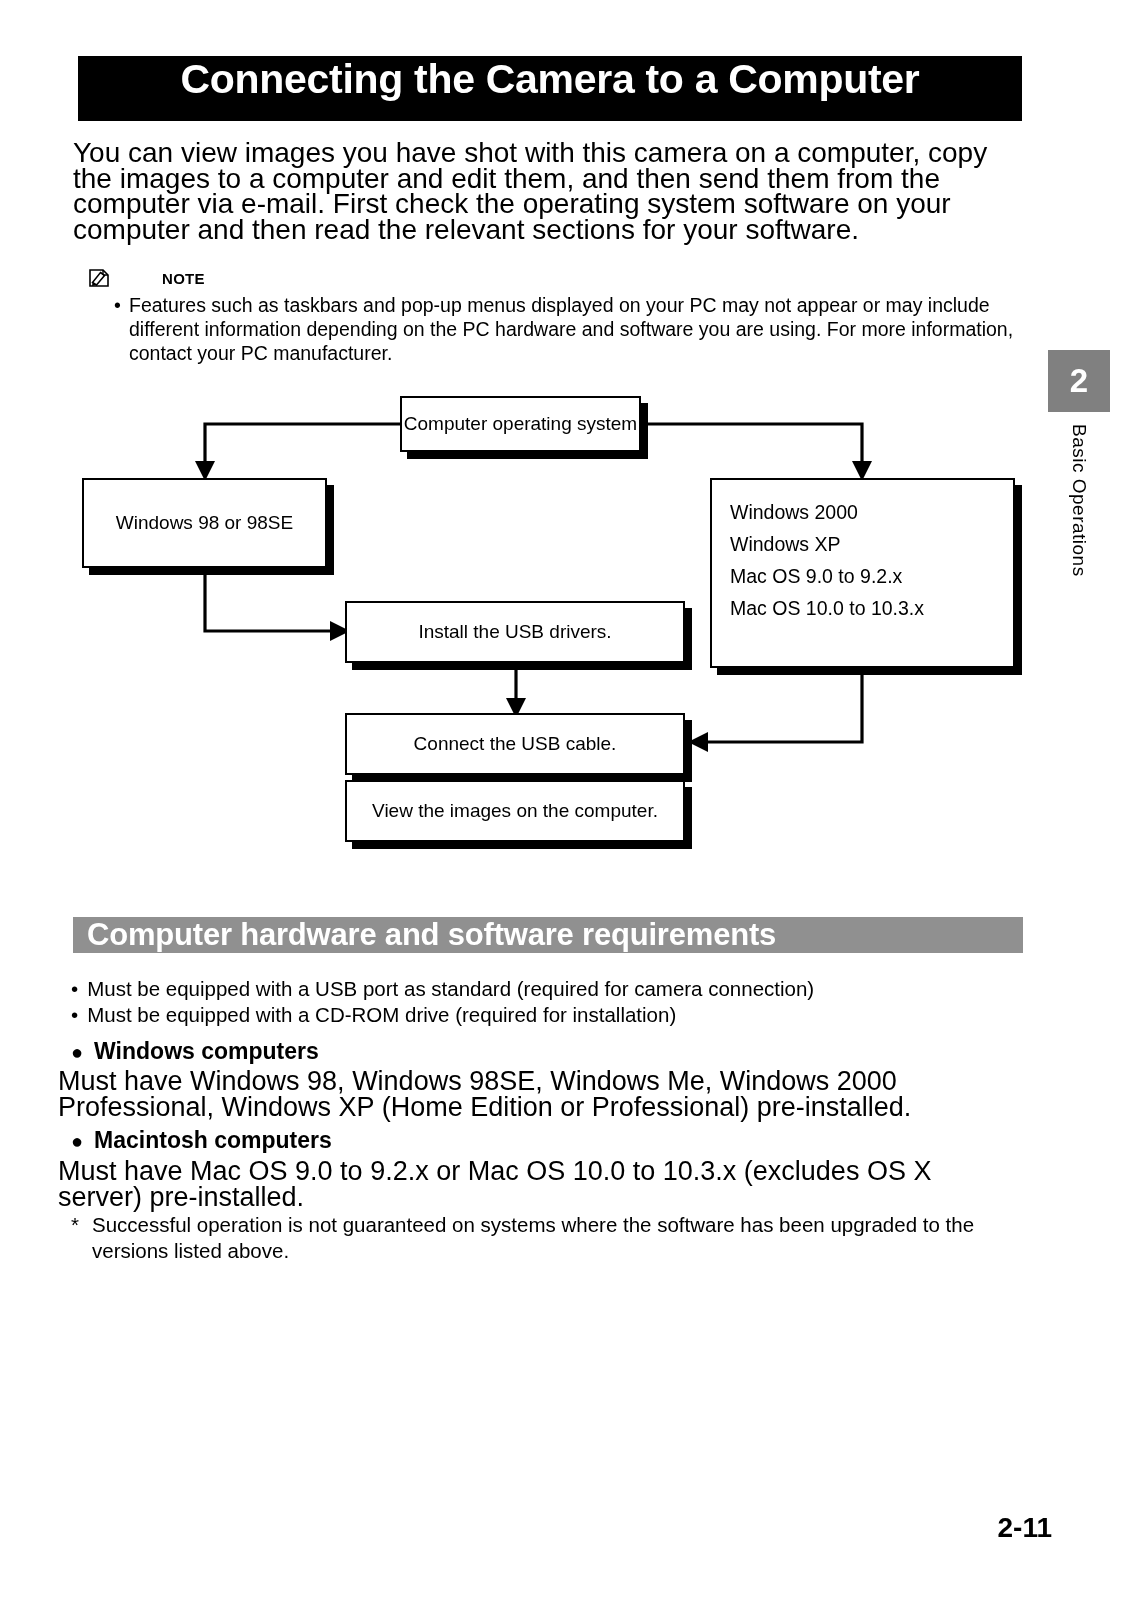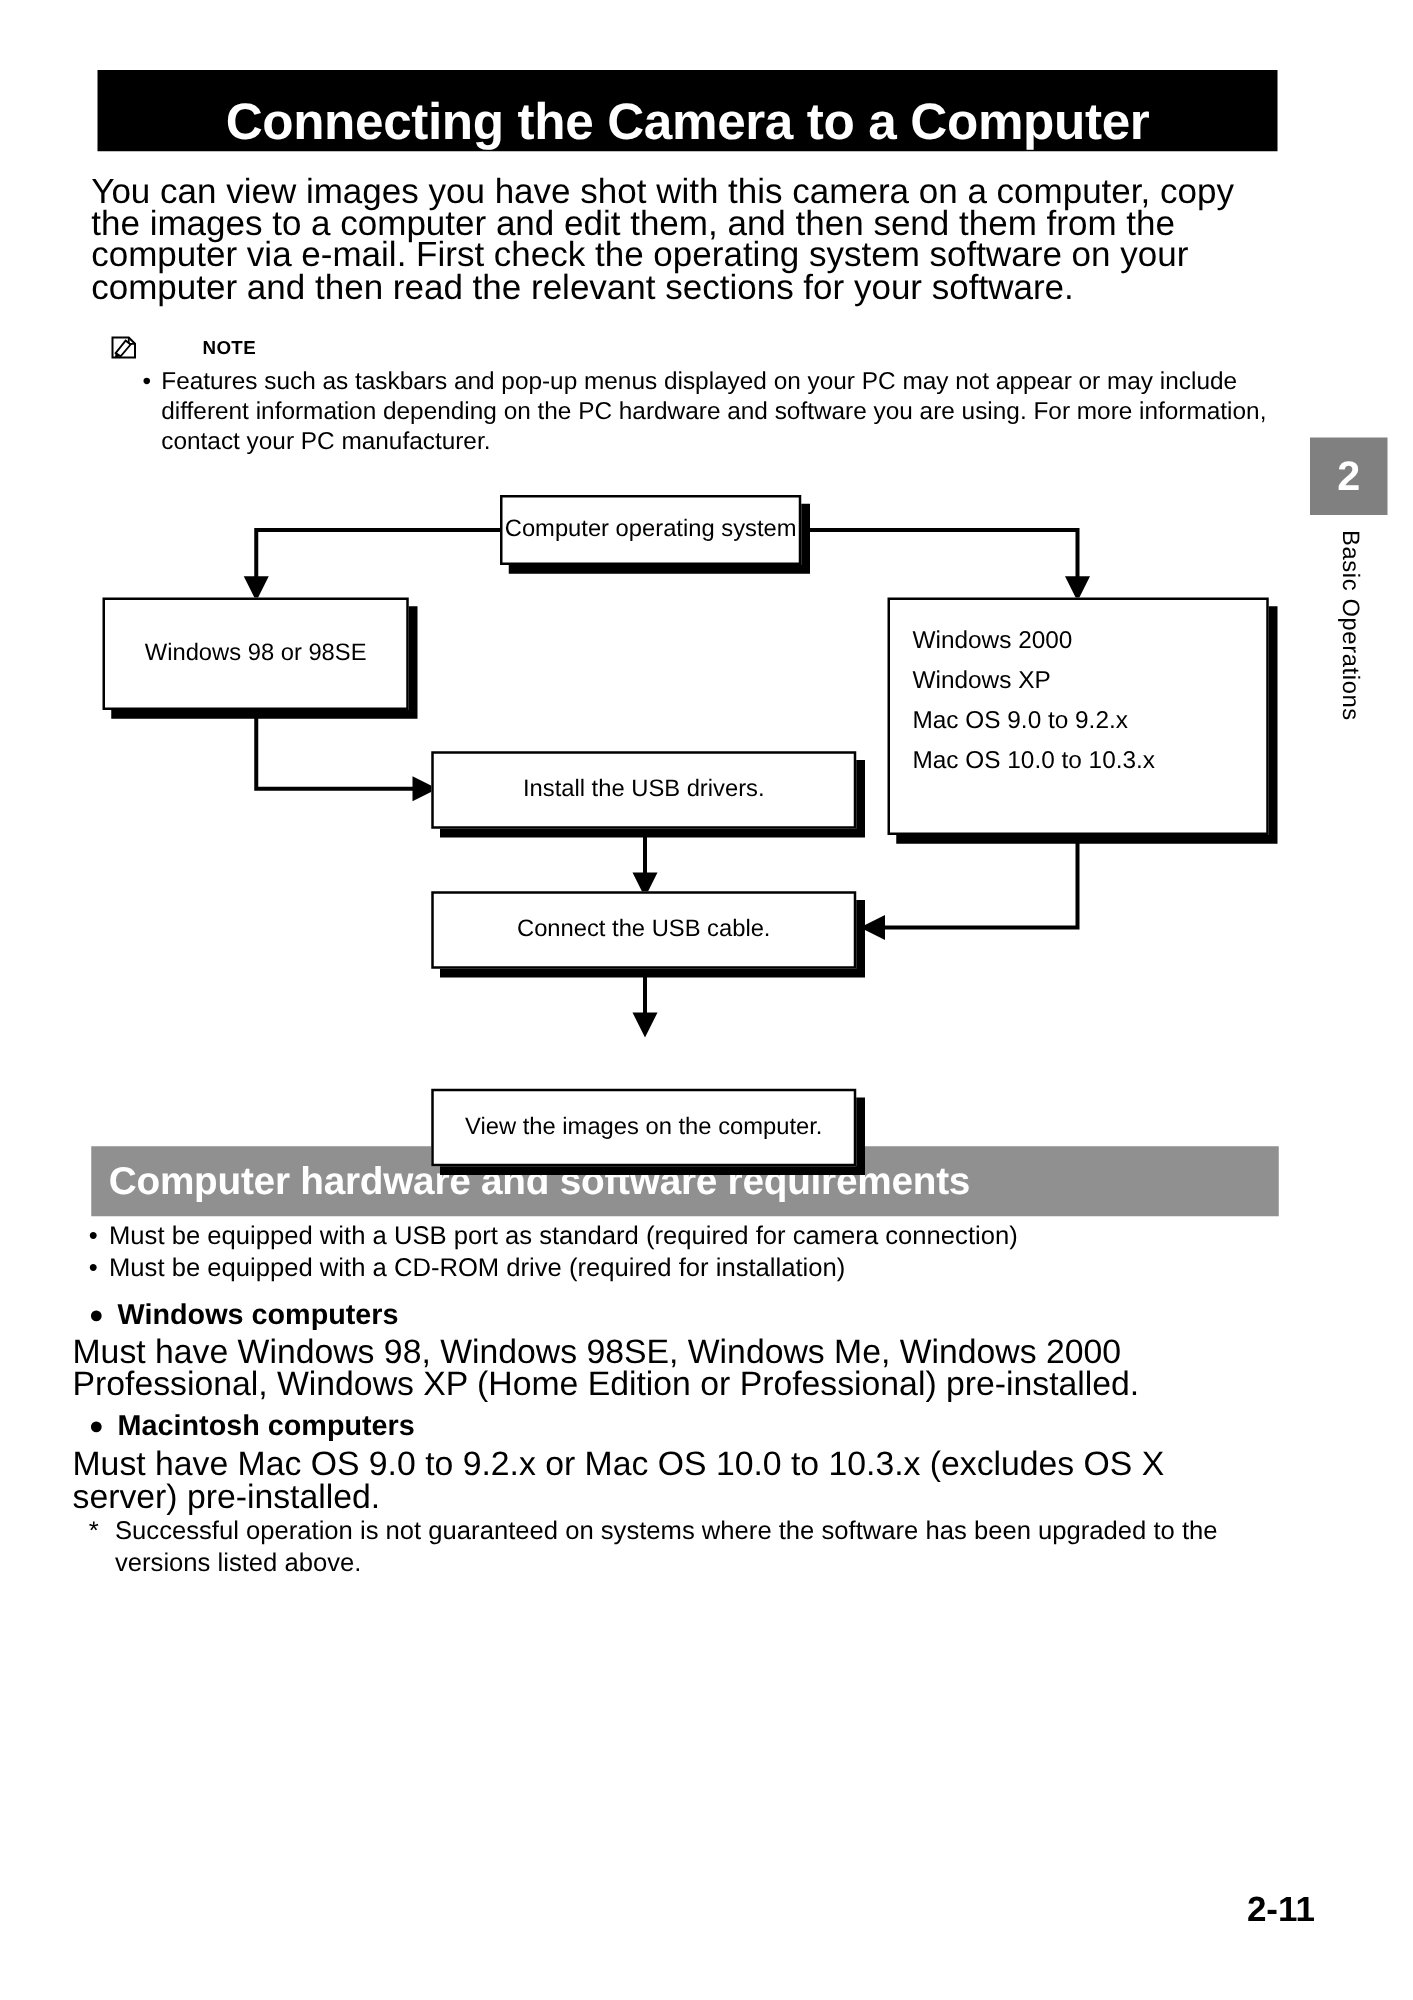--- a/index.html
+++ b/index.html
@@ -18,21 +18,21 @@
 
   
   #title-bar {
     position: absolute;
     left: 78px;
     top: 56px;
     width: 944px;
     height: 65px;
     background: #000000;
     display: flex;
-    align-items: flex-end;
+    align-items: flex-start;
     justify-content: center;
   }
   #title-bar .title-text {
     color: #ffffff;
     font-size: 41px;
     font-weight: bold;
     letter-spacing: -0.3px;
     white-space: nowrap;
   }
 
@@ -114,21 +114,21 @@
     line-height: 32px;
     display: block;
   }
 
   
   #section-bar {
     position: absolute;
     left: 73px;
     top: 917px;
     width: 950px;
-    height: 56px;
+    height: 36px;
     background: #909090;
     display: flex;
     align-items: center;
     padding-left: 14px;
     box-sizing: border-box;
   }
   #section-bar .sec-text {
     color: #ffffff;
     font-size: 31px;
     font-weight: bold;
@@ -306,21 +306,21 @@
 </div>
 
 <div class="fbox" style="left:345px; top:601px; width:340px; height:62px;text-align:right;">
   <span>Install the USB drivers.</span>
 </div>
 
 <div class="fbox" style="left:345px; top:713px; width:340px; height:62px;">
   <span>Connect the USB cable.</span>
 </div>
 
-<div class="fbox" style="left:345px; top:871px; width:340px; height:62px;justify-content:center;">
+<div class="fbox" style="left:345px; top:780px; width:340px; height:62px;justify-content:center;">
   <span>View the images on the computer.</span>
 </div>
 
 <div id="section-bar">
   <span class="sec-text">Computer hardware and software requirements</span>
 </div>
 
 <div id="req-bullets">
   <div class="req-bullet">
     <span class="rb-dot">•</span>

